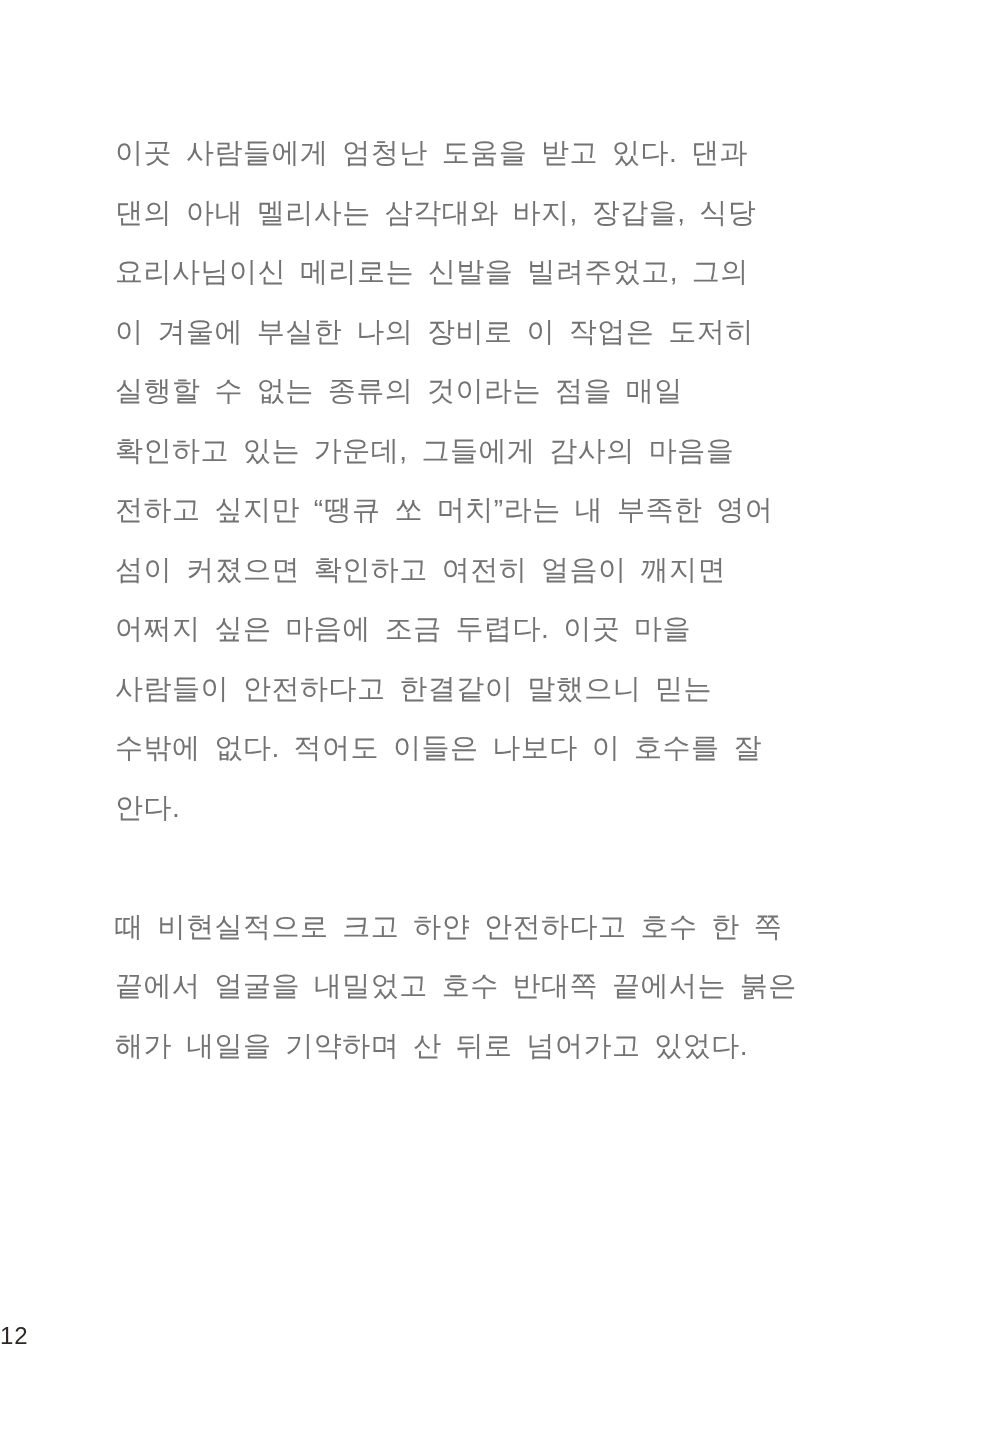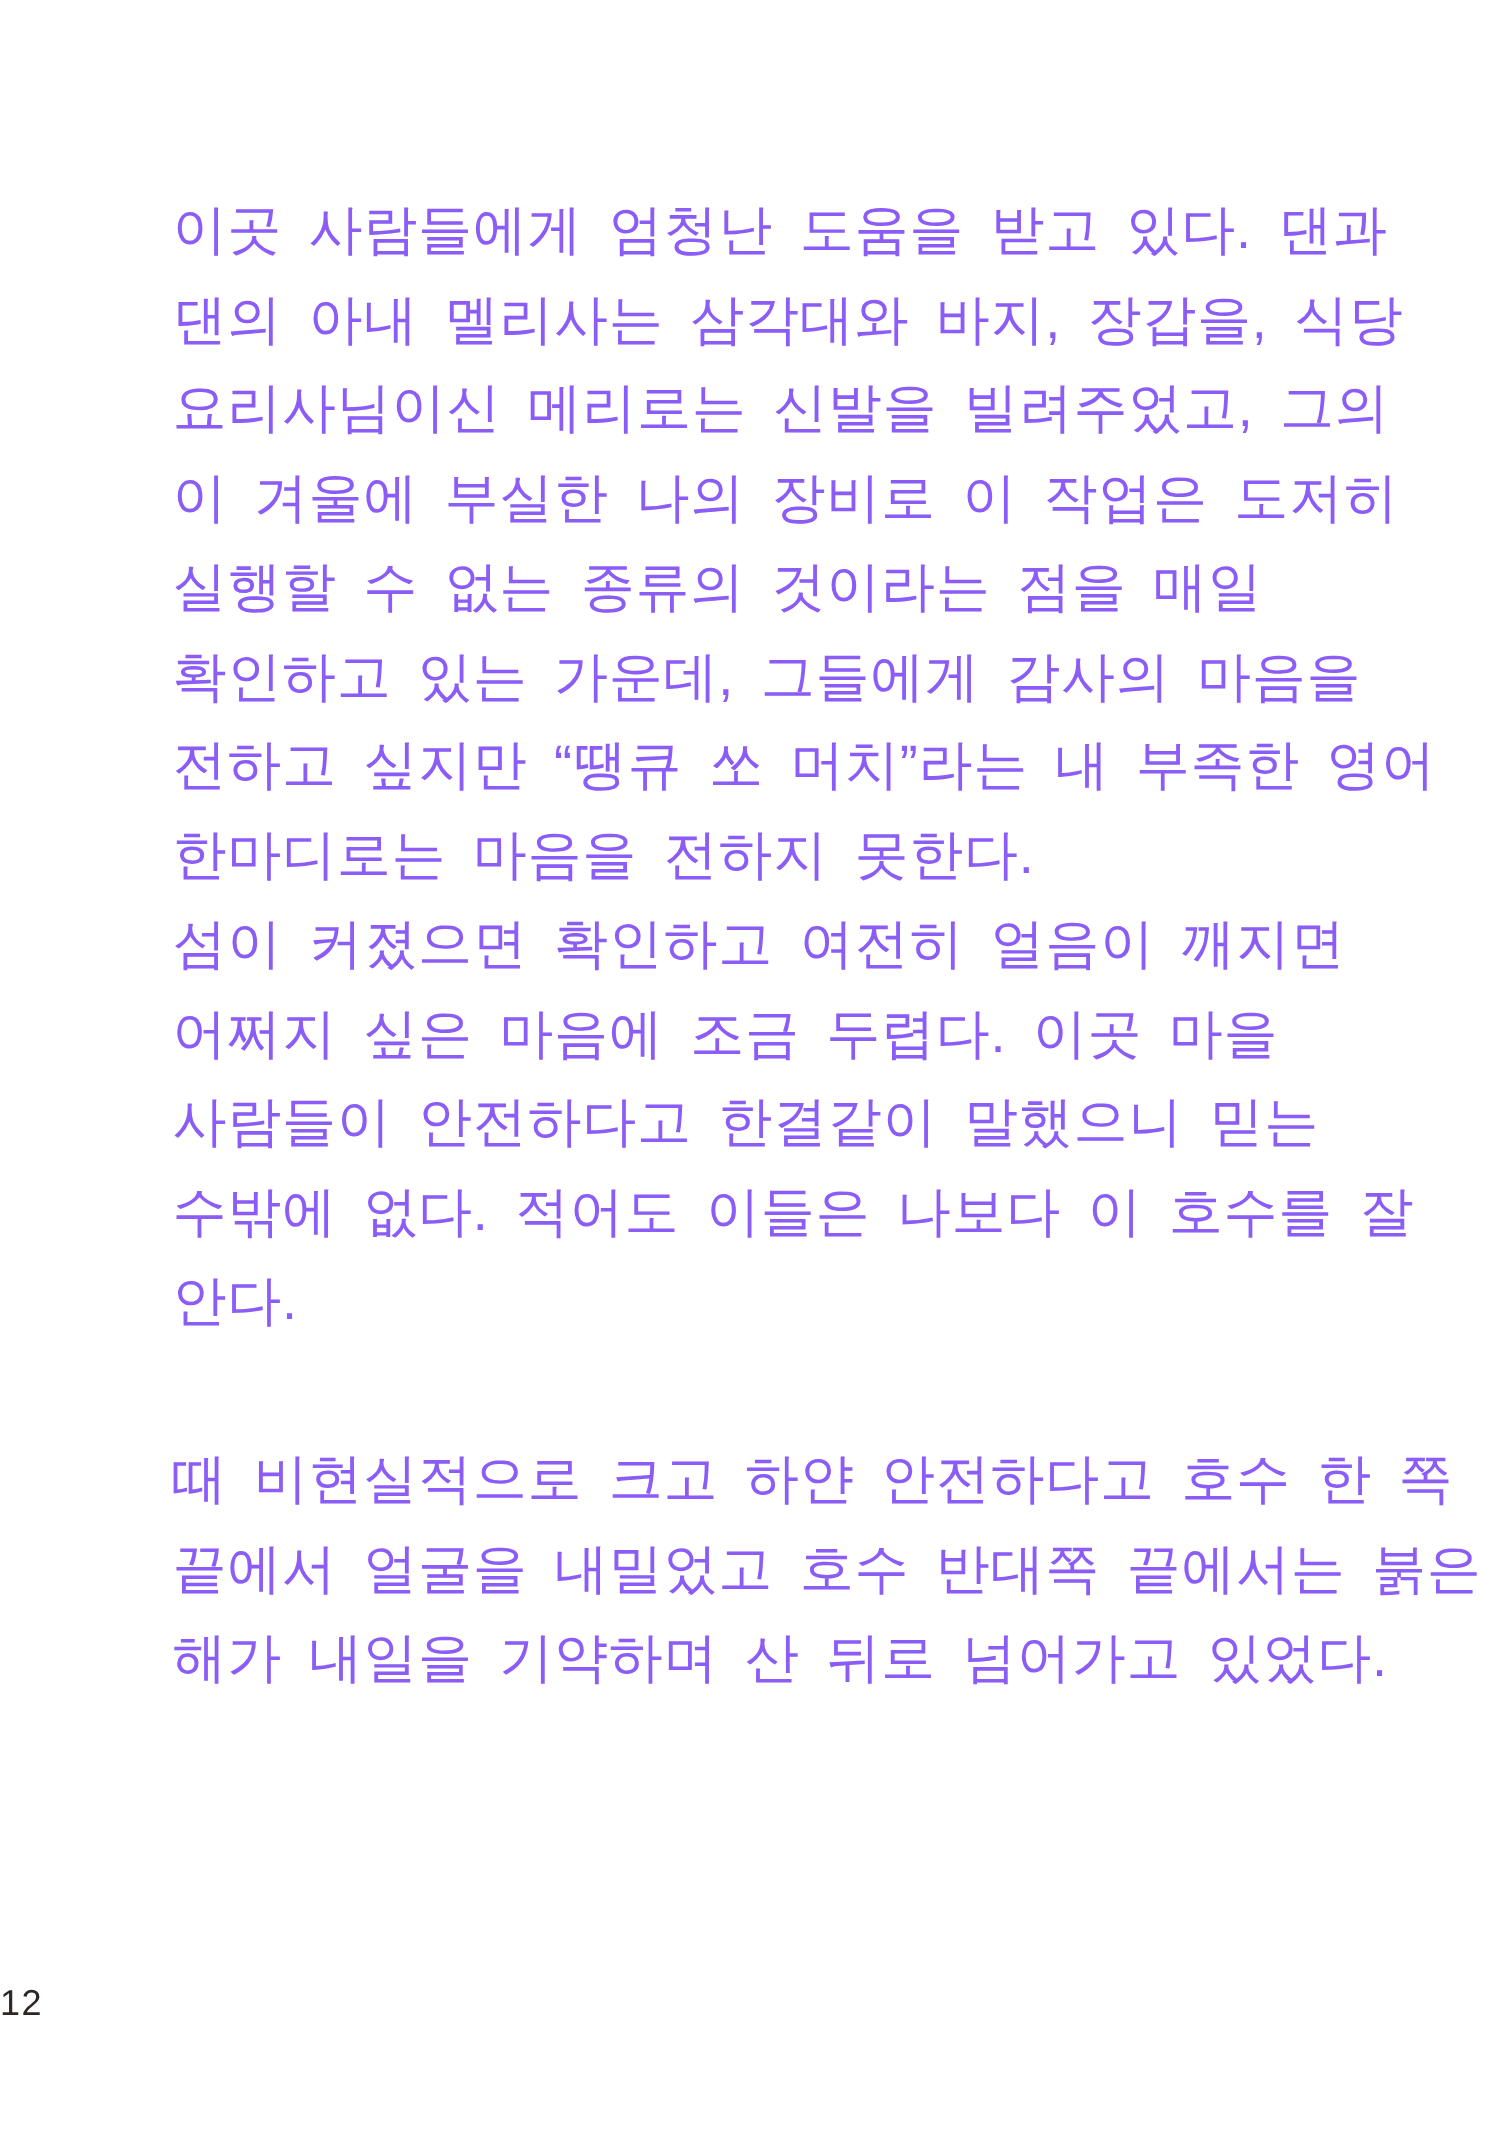--- a/index.html
+++ b/index.html
@@ -13,24 +13,24 @@
     height: 1431px;
     background: #ffffff;
     overflow: hidden;
     font-family: "Liberation Sans", "DejaVu Sans", sans-serif;
   }
   .text-block {
     position: absolute;
     left: 115px;
     top: 123px;
     width: 790px;
-    font-size: 36px;
+    font-size: 28px;
     font-weight: 300;
     line-height: 59.5px;
-    color: #8b5cf6;
+    color: #737373;
     letter-spacing: 0.5px;
     word-spacing: 0.2em;
   }
   .paragraph + .paragraph {
     margin-top: 59.5px; 
   }
   .text-line {
     white-space: pre;
   }
   .page-number {
@@ -51,21 +51,20 @@
 <div class="page">
   <div class="text-block">
       <div class="paragraph">
         <div class="text-line">이곳 사람들에게 엄청난 도움을 받고 있다. 댄과</div>
         <div class="text-line">댄의 아내 멜리사는 삼각대와 바지, 장갑을, 식당</div>
         <div class="text-line">요리사님이신 메리로는 신발을 빌려주었고, 그의</div>
         <div class="text-line">이 겨울에 부실한 나의 장비로 이 작업은 도저히</div>
         <div class="text-line">실행할 수 없는 종류의 것이라는 점을 매일</div>
         <div class="text-line">확인하고 있는 가운데, 그들에게 감사의 마음을</div>
         <div class="text-line">전하고 싶지만 “땡큐 쏘 머치”라는 내 부족한 영어</div>
-        <div class="text-line">한마디로는 마음을 전하지 못한다.</div>
         <div class="text-line">섬이 커졌으면 확인하고 여전히 얼음이 깨지면</div>
         <div class="text-line">어쩌지 싶은 마음에 조금 두렵다. 이곳 마을</div>
         <div class="text-line">사람들이 안전하다고 한결같이 말했으니 믿는</div>
         <div class="text-line">수밖에 없다. 적어도 이들은 나보다 이 호수를 잘</div>
         <div class="text-line">안다.</div>
       </div>
       <div class="paragraph">
         <div class="text-line">때 비현실적으로 크고 하얀 안전하다고 호수 한 쪽</div>
         <div class="text-line">끝에서 얼굴을 내밀었고 호수 반대쪽 끝에서는 붉은</div>
         <div class="text-line">해가 내일을 기약하며 산 뒤로 넘어가고 있었다.</div>

